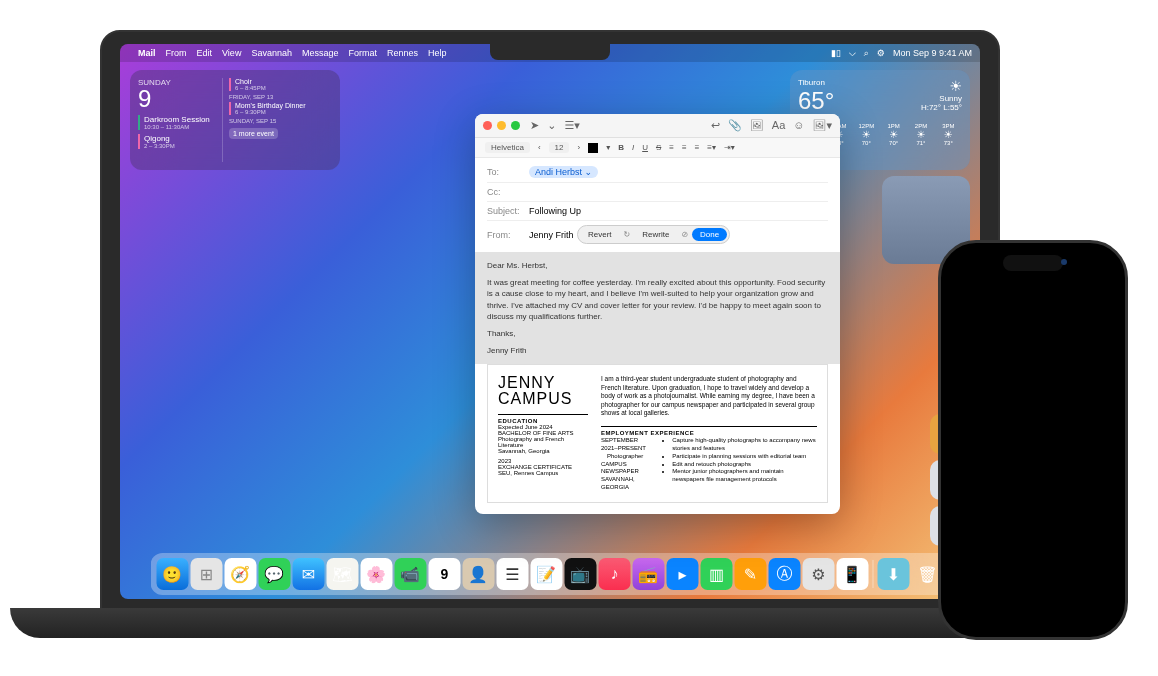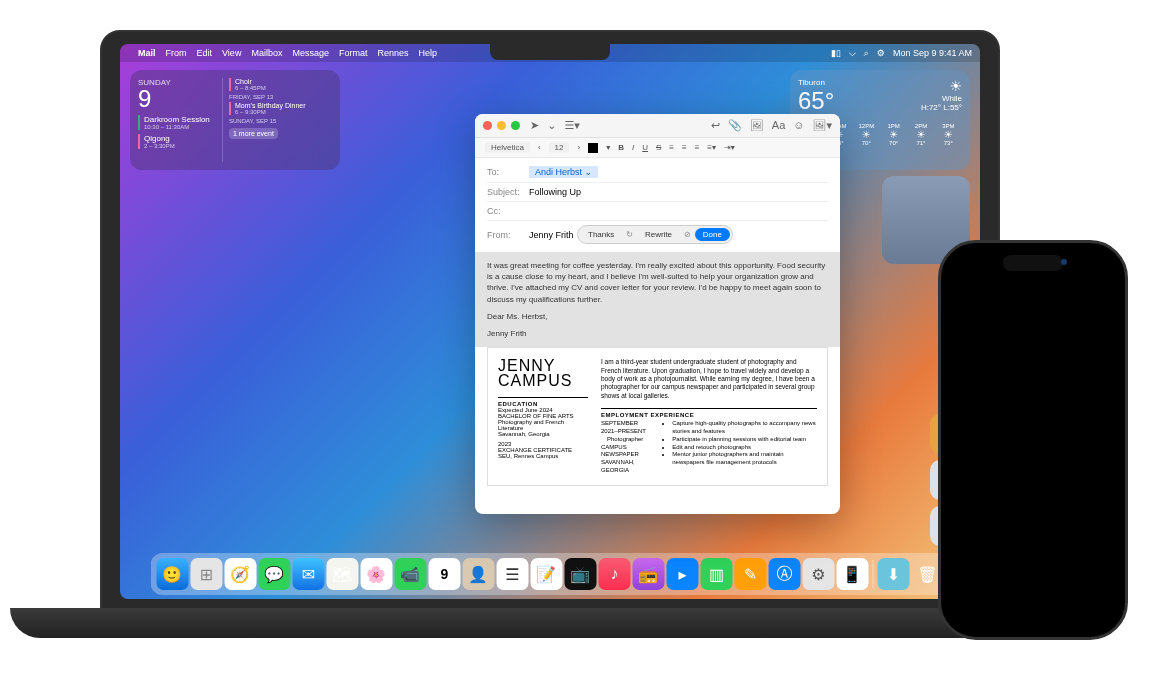--- a/index.html
+++ b/index.html
@@ -54,21 +54,21 @@
 .tl.yellow { background: #febc2e; }
 .tl.green { background: #28c840; }
 .mail-tb-icons { display: flex; gap: 8px; font-size: 11px; color: #666; flex: 1; }
 .mail-tb-icons-right { display: flex; gap: 8px; font-size: 11px; color: #666; }
 .mail-format-bar { height: 20px; background: #f8f8f8; border-bottom: 1px solid #e8e8e8; display: flex; align-items: center; padding: 0 10px; gap: 8px; font-size: 8px; color: #555; }
 .format-sel { background: #f0f0f0; padding: 1px 6px; border-radius: 3px; }
 .color-sw { width: 10px; height: 10px; background: #000; }
 .mail-headers { padding: 4px 12px; }
 .mail-header-row { display: flex; align-items: center; padding: 4px 0; border-bottom: 1px solid #eee; font-size: 9px; }
 .mail-header-label { color: #888; width: 42px; }
-.recipient-pill { background: #d6e7ff; color: #0a5dd1; padding: 1px 6px; border-radius: 0; font-size: 9px; }
+.recipient-pill { background: #d6e7ff; color: #0a5dd1; padding: 1px 6px; border-radius: 6px; font-size: 9px; }
 .rewrite-toolbar { display: inline-flex; background: #f0f0f0; border: 1px solid #ccc; border-radius: 12px; padding: 2px; gap: 4px; align-items: center; font-size: 8px; margin-left: 4px; }
 .rewrite-btn { padding: 2px 8px; border-radius: 10px; color: #333; }
 .rewrite-done { background: #007aff; color: #fff; }
 .rewrite-icon { color: #888; font-size: 8px; }
 .mail-body { padding: 8px 12px; font-size: 8px; color: #333; line-height: 1.4; background: #e2e2e2; }
 .mail-body p { margin-bottom: 6px; }
 .resume-attachment { margin: 0 12px 8px 12px; background: #fff; border: 1px solid #ddd; padding: 10px; font-size: 7px; display: flex; gap: 13px; }
 .resume-left { width: 90px; }
 .resume-name { font-size: 16px; font-weight: 500; letter-spacing: 1px; line-height: 0.95; }
 .resume-section-title { font-size: 6px; font-weight: 600; letter-spacing: 0.5px; margin-top: 8px; border-top: 1px solid #000; padding-top: 3px; }
@@ -94,21 +94,21 @@
   <div class="screen">
     <div class="notch"></div>
 
     <div class="menubar">
       <div class="menubar-left">
         <span class="apple-logo"></span>
         <span style="font-weight:600">Mail</span>
         <span>From</span>
         <span>Edit</span>
         <span>View</span>
-        <span>Mailbox</span>
+        <span>Savannah</span>
         <span>Message</span>
         <span>Format</span>
         <span>Rennes</span>
         <span>Help</span>
       </div>
       <div class="menubar-right">
         <span>▮▯</span>
         <span>⌵</span>
         <span>⌕</span>
         <span>⚙</span>
@@ -145,21 +145,21 @@
     </div>
 
     <div class="weather-widget">
       <div class="weather-top">
         <div>
           <div>Tiburon</div>
           <div class="weather-temp">65°</div>
         </div>
         <div style="text-align:right">
           <div style="font-size:14px">☀</div>
-          <div>While</div>
+          <div>Sunny</div>
           <div>H:72° L:55°</div>
         </div>
       </div>
       <div class="weather-hourly">
         <div class="hour-col">
             <div>10AM</div>
             <div class="hour-icon">☀</div>
             <div>66°</div>
           </div>
         <div class="hour-col">
@@ -237,42 +237,43 @@
         <span>≡</span>
         <span>≡▾</span>
         <span>⇥▾</span>
       </div>
       <div class="mail-headers">
         <div class="mail-header-row">
           <span class="mail-header-label">To:</span>
           <span class="recipient-pill"><span>Andi Herbst</span> ⌄</span>
         </div>
         <div class="mail-header-row">
+          <span class="mail-header-label">Cc:</span>
+          <span style="flex:1"></span>
+        </div>
+        <div class="mail-header-row">
           <span class="mail-header-label">Subject:</span>
           <span>Following Up</span>
-        </div>
-        <div class="mail-header-row">
-          <span class="mail-header-label">Cc:</span>
-          <span style="flex:1"></span>
         </div>
         <div class="mail-header-row" style="border-bottom:none">
           <span class="mail-header-label">From:</span>
           <span style="overflow:hidden; white-space:nowrap; max-width:44px">Jenny Frith</span>
           <span class="rewrite-toolbar">
-            <span class="rewrite-btn">Thanks</span>
+            <span class="rewrite-btn">Revert</span>
             <span class="rewrite-icon">↻</span>
             <span class="rewrite-btn">Rewrite</span>
             <span class="rewrite-icon">⊘</span>
             <span class="rewrite-btn rewrite-done">Done</span>
           </span>
         </div>
       </div>
       <div class="mail-body">
+        <p>Dear Ms. Herbst,</p>
         <p>It was great meeting for coffee yesterday. I'm really excited about this opportunity. Food security is a cause close to my heart, and I believe I'm well-suited to help your organization grow and thrive. I've attached my CV and cover letter for your review. I'd be happy to meet again soon to discuss my qualifications further.</p>
-        <p>Dear Ms. Herbst,</p>
+        <p>Thanks,</p>
         <p style="margin-bottom:0">Jenny Frith</p>
       </div>
       <div class="resume-attachment">
         <div class="resume-left">
           <div class="resume-name">JENNY</div>
           <div class="resume-name">CAMPUS</div>
           <div class="resume-section-title">EDUCATION</div>
           <div style="font-size:6px">Expected June 2024</div>
           <div style="font-size:6px">BACHELOR OF FINE ARTS</div>
           <div style="font-size:6px">Photography and French Literature</div>

